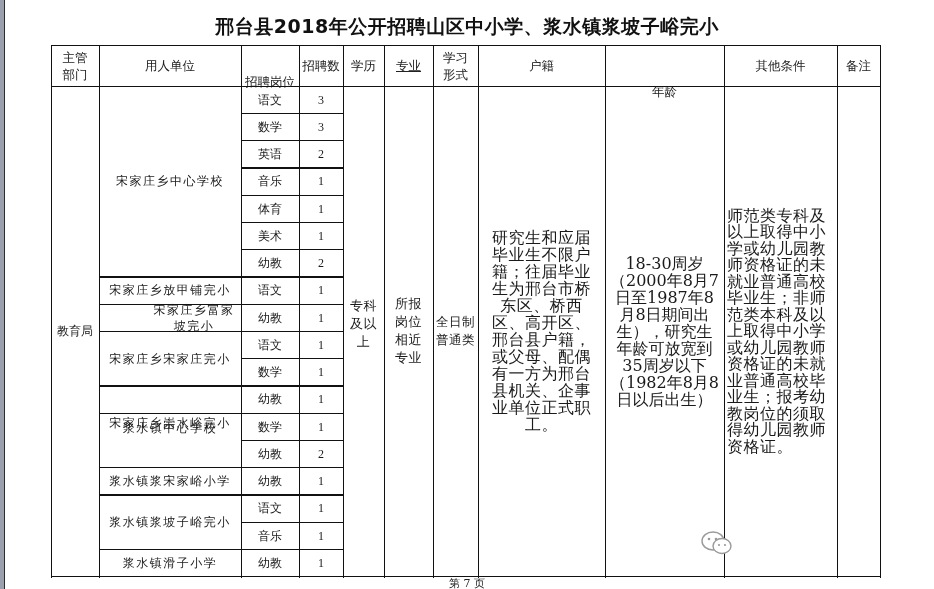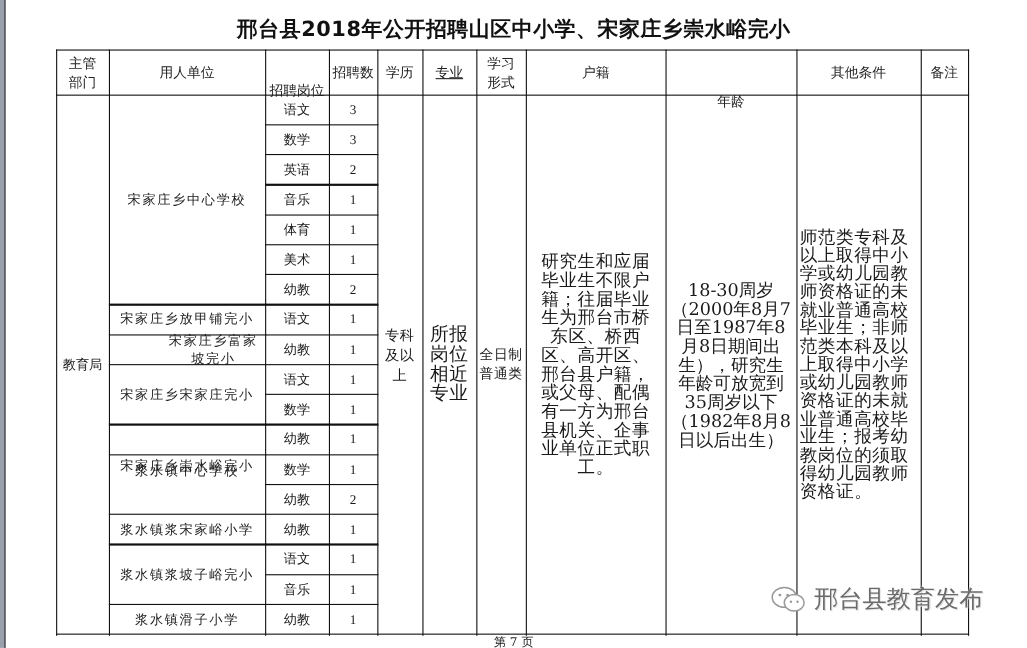--- a/index.html
+++ b/index.html
@@ -27,21 +27,21 @@
     position: absolute; left: 700px; top: 530px; display: flex; align-items: center; gap: 6px;
     color: #6b6b6b; font-size: 22px; font-family: "DejaVu Sans", sans-serif; text-shadow: 0 0 2px #ffffff, 1px 1px 0 #ddd;
   }
   .wm-icon { width: 34px; height: 26px; }
 </style>
 </head>
 <body>
 
 <div class="left-strip"></div>
 
-<div class="title">邢台县2018年公开招聘山区中小学、宋家庄乡崇水峪完小</div>
+<div class="title">邢台县2018年公开招聘山区中小学、浆水镇浆坡子峪完小</div>
 
 <div class="grid" id="grid">
     <div class="cell hdr" style="left: 0px; top: 0px; width: 48px; height: 41px; padding: 0px 8px;">
       <span>主管部门</span>
     </div>
     <div class="cell hdr" style="left: 48px; top: 0px; width: 142px; height: 41px;">
       <span>用人单位</span>
     </div>
     <div class="cell hdr" style="left: 190px; top: 16px; width: 58px; height: 41px;">
       <span>招聘岗位</span>
@@ -204,21 +204,21 @@
     </div>
     <div class="cell " style="left: 190px; top: 504.25px; width: 58px; height: 27.25px;">
       <span>幼教</span>
     </div>
     <div class="cell num" style="left: 248px; top: 504.25px; width: 44px; height: 27.25px;">
       <span>1</span>
     </div>
     <div class="cell para" style="left: 292px; top: 34px; width: 41px; height: 490.5px; padding: 1px 6px; font-size: 13px; line-height: 18px; text-align: center;">
       <span>专科及以上</span>
     </div>
-    <div class="cell para" style="left: 333px; top: 41px; width: 49px; height: 490.5px; padding: 0px 5px; font-size: 17px; line-height: 18px;">
+    <div class="cell para" style="left: 333px; top: 41px; width: 49px; height: 490.5px; padding: 0px 5px; font-size: 13px; line-height: 18px;">
       <span>所报岗位相近专业</span>
     </div>
     <div class="cell para" style="left: 382px; top: 41px; width: 45px; height: 490.5px; padding: 0px 3px; font-size: 12.5px; line-height: 18px;">
       <span>全日制普通类</span>
     </div>
     <div class="cell para" style="left: 427px; top: 41px; width: 127px; height: 490.5px; padding: 0px 6px; line-height: 17px;">
       <span>研究生和应届毕业生不限户籍；往届毕业生为邢台市桥东区、桥西区、高开区、邢台县户籍，或父母、配偶有一方为邢台县机关、企事业单位正式职工。</span>
     </div>
     <div class="cell para" style="left: 554px; top: 41px; width: 119px; height: 490.5px; padding: 0px 4px; line-height: 17px; letter-spacing: 0px;">
       <span>18-30周岁（2000年8月7日至1987年8月8日期间出生），研究生年龄可放宽到35周岁以下（1982年8月8日以后出生）</span>
@@ -275,14 +275,13 @@
 
 <div class="watermark">
   <svg class="wm-icon" viewBox="0 0 34 26">
     <ellipse cx="13" cy="11" rx="11" ry="9" fill="none" stroke="#9a9a9a" stroke-width="1.4"></ellipse>
     <ellipse cx="22" cy="16" rx="9" ry="7.5" fill="#fff" stroke="#9a9a9a" stroke-width="1.4"></ellipse>
     <circle cx="9" cy="9" r="1.3" fill="#9a9a9a"></circle>
       <circle cx="16" cy="9" r="1.3" fill="#9a9a9a"></circle>
     <circle cx="19" cy="15" r="1.1" fill="#9a9a9a"></circle>
       <circle cx="25" cy="15" r="1.1" fill="#9a9a9a"></circle>
   </svg>
-  <span>邢台县教育发布</span>
 </div>
 
 </body></html>

